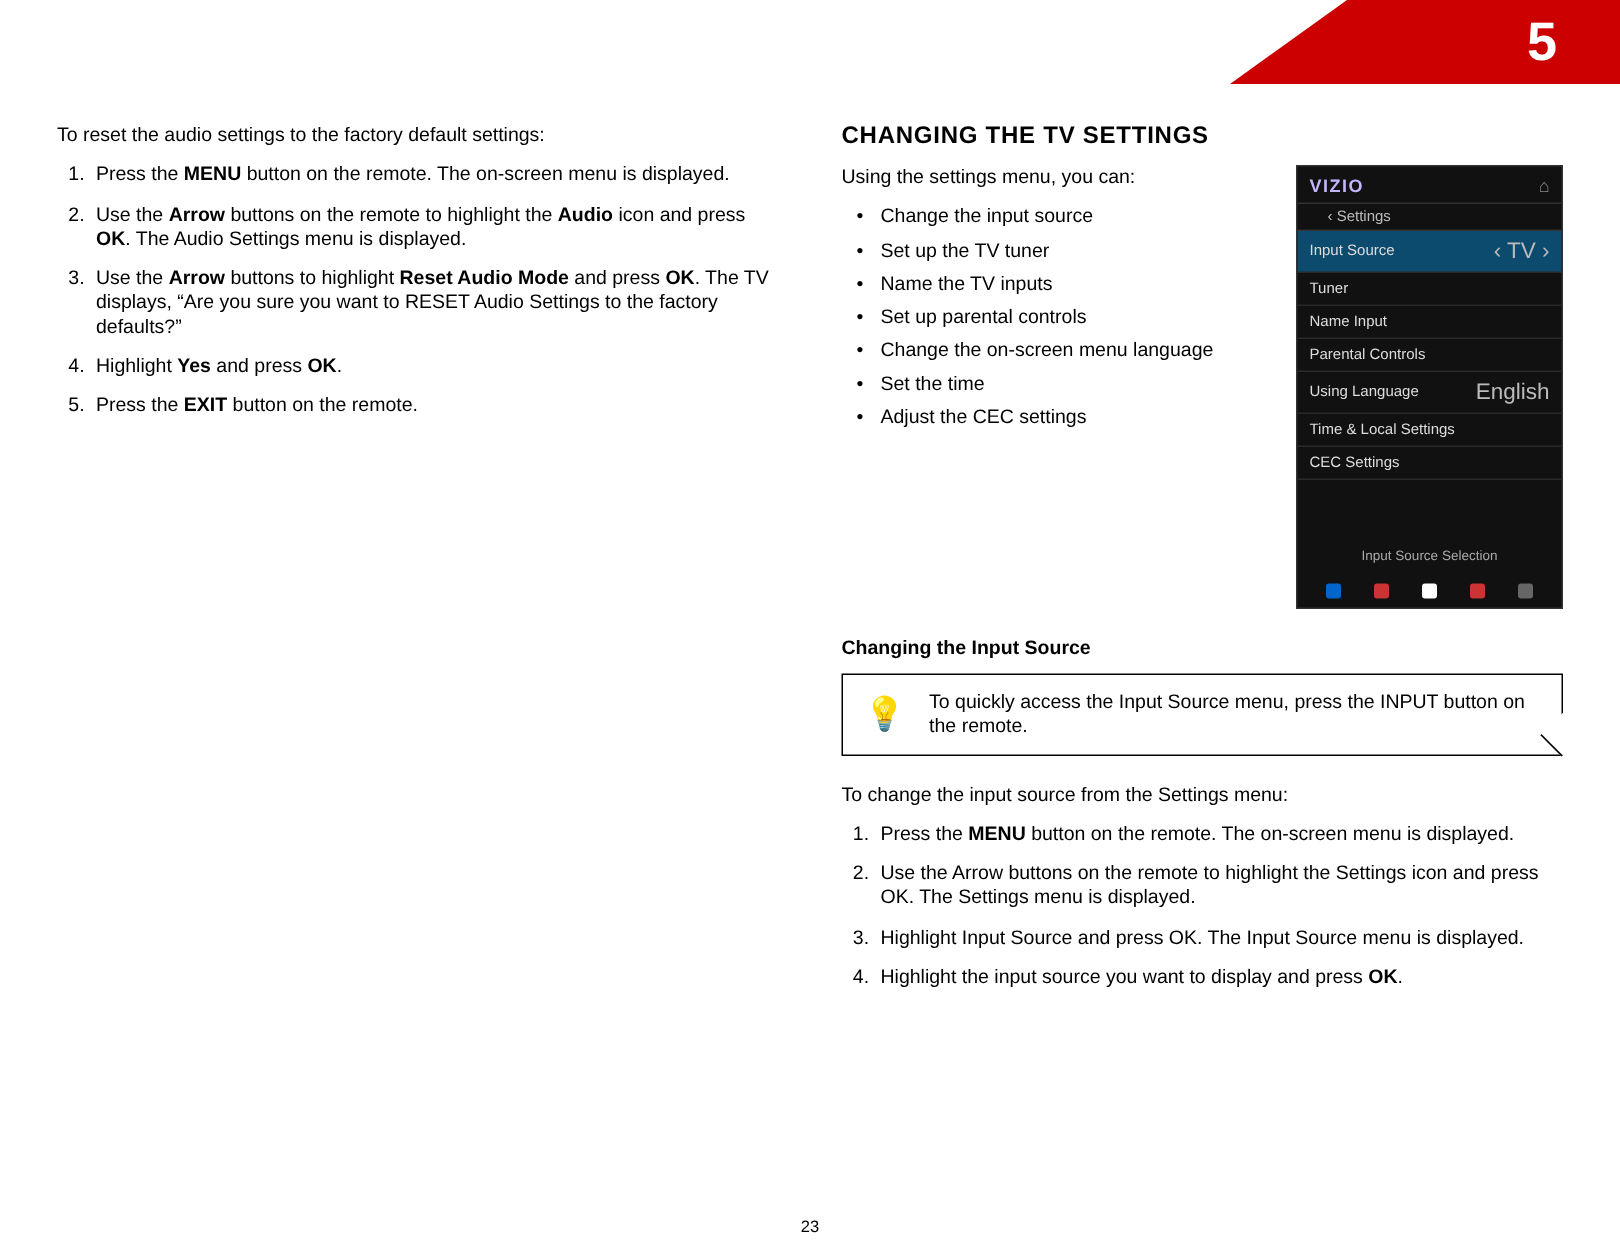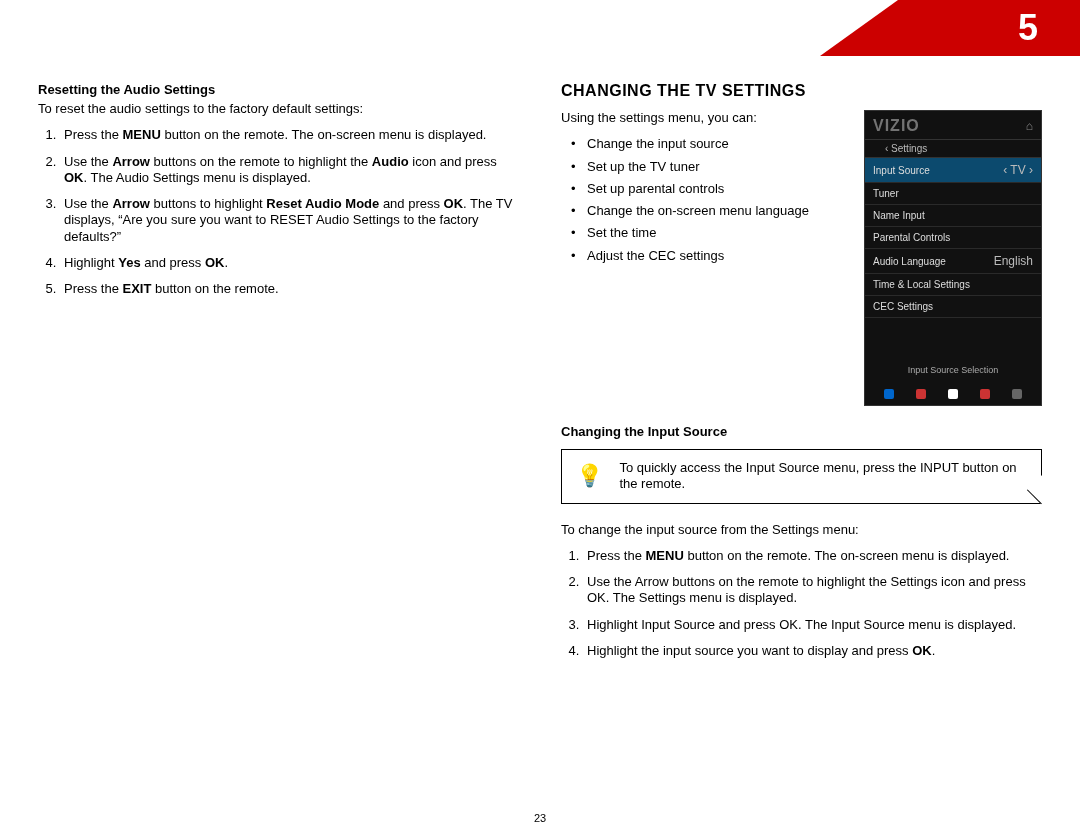--- a/index.html
+++ b/index.html
@@ -101,42 +101,42 @@
   }
   .tv-header {
     display: flex;
     justify-content: space-between;
     align-items: center;
     padding: 0 8px 4px 8px;
   }
   .tv-logo {
     font-weight: 800;
     letter-spacing: 1px;
-    font-size: 16px;
-    color: #737373;
+    font-size: 12px;
+    color: #c4b5fd;
   }
   .tv-home { color: #888; font-size: 12px; }
   .tv-sub {
     padding: 3px 20px;
     color: #bbb;
     border-top: 1px solid #333;
     border-bottom: 1px solid #333;
     font-size: 10px;
   }
   .tv-row {
     display: flex;
     justify-content: space-between;
     align-items: center;
     padding: 5px 8px;
     border-bottom: 1px solid #2a2a2a;
     font-size: 10px;
     color: #ddd;
   }
   .tv-row.hl { background: #0c4a6e; }
-  .tv-val { color: #bbb; font-size: 12px; }
+  .tv-val { color: #bbb; font-size: 15px; }
   .tv-caption {
     position: absolute;
     bottom: 30px;
     left: 0; right: 0;
     text-align: center;
     color: #aaa;
     font-size: 9px;
   }
   .tv-icons {
     position: absolute;
@@ -184,21 +184,20 @@
 </head>
 <body>
 
 <div class="chapter-tab">
   <span class="chapter-num">5</span>
 </div>
 
 <div class="content">
 
   <div class="col">
-    <div class="section-sub">Resetting the Audio Settings</div>
     <p>To reset the audio settings to the factory default settings:</p>
     <ol>
       <li>
         <span>Press the </span><b>MENU</b><span> button on the remote. The on-screen menu is displayed.</span>
       </li>
       <li>
         <span>Use the </span><b>Arrow</b><span> buttons on the remote to highlight the </span><b>Audio</b><span> icon and press </span><b>OK</b><span>. The Audio Settings menu is displayed.</span>
       </li>
       <li>
         <span>Use the </span><b>Arrow</b><span> buttons to highlight </span><b>Reset Audio Mode</b><span> and press </span><b>OK</b><span>. The TV displays, “Are you sure you want to RESET Audio Settings to the factory defaults?”</span>
@@ -214,20 +213,21 @@
 
   <div class="col">
     <div class="section-head">CHANGING THE TV SETTINGS</div>
 
     <div class="right-top">
       <div class="right-text">
         <p>Using the settings menu, you can:</p>
         <ul class="bullets">
           <li>Change the input source</li>
           <li>Set up the TV tuner</li>
+          <li>Name the TV inputs</li>
           <li>Set up parental controls</li>
           <li>Change the on-screen menu language</li>
           <li>Set the time</li>
           <li>Adjust the CEC settings</li>
         </ul>
       </div>
 
       <div class="tv-screenshot">
         <div class="tv-header">
           <span class="tv-logo">VIZIO</span>
@@ -244,21 +244,21 @@
         </div>
         <div class="tv-row">
           <span>Name Input</span>
             <span class="tv-val"></span>
         </div>
         <div class="tv-row">
           <span>Parental Controls</span>
             <span class="tv-val"></span>
         </div>
         <div class="tv-row">
-          <span>Audio Language</span>
+          <span>Using Language</span>
             <span class="tv-val">English</span>
         </div>
         <div class="tv-row">
           <span>Time &amp; Local Settings</span>
             <span class="tv-val"></span>
         </div>
         <div class="tv-row">
           <span>CEC Settings</span>
             <span class="tv-val"></span>
         </div>

